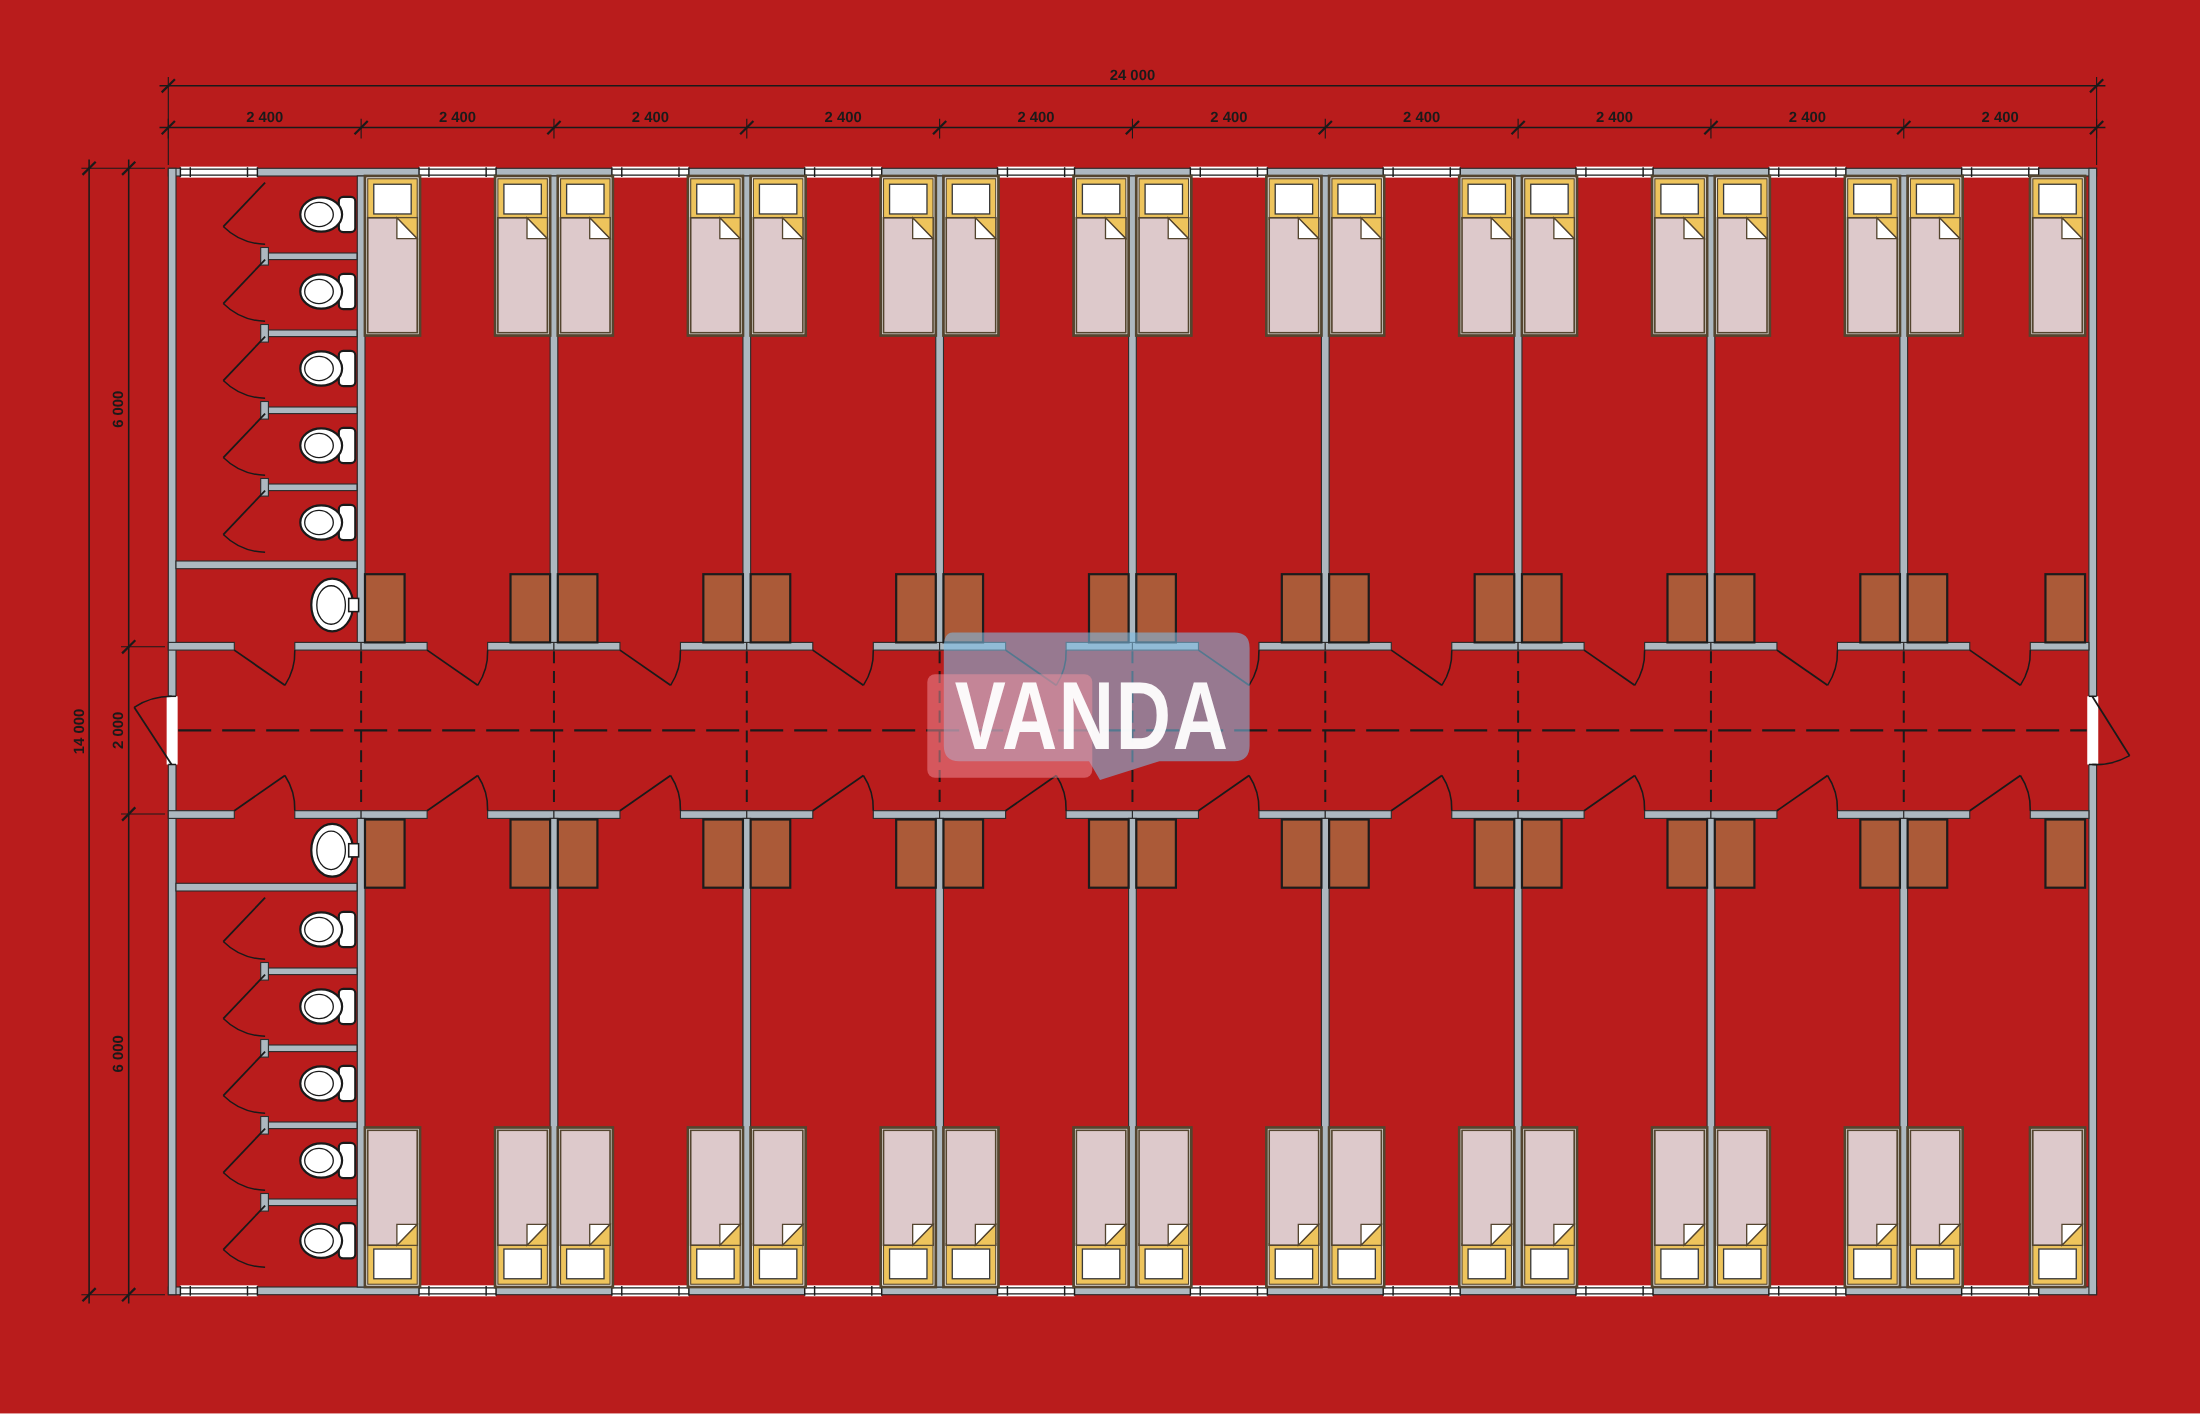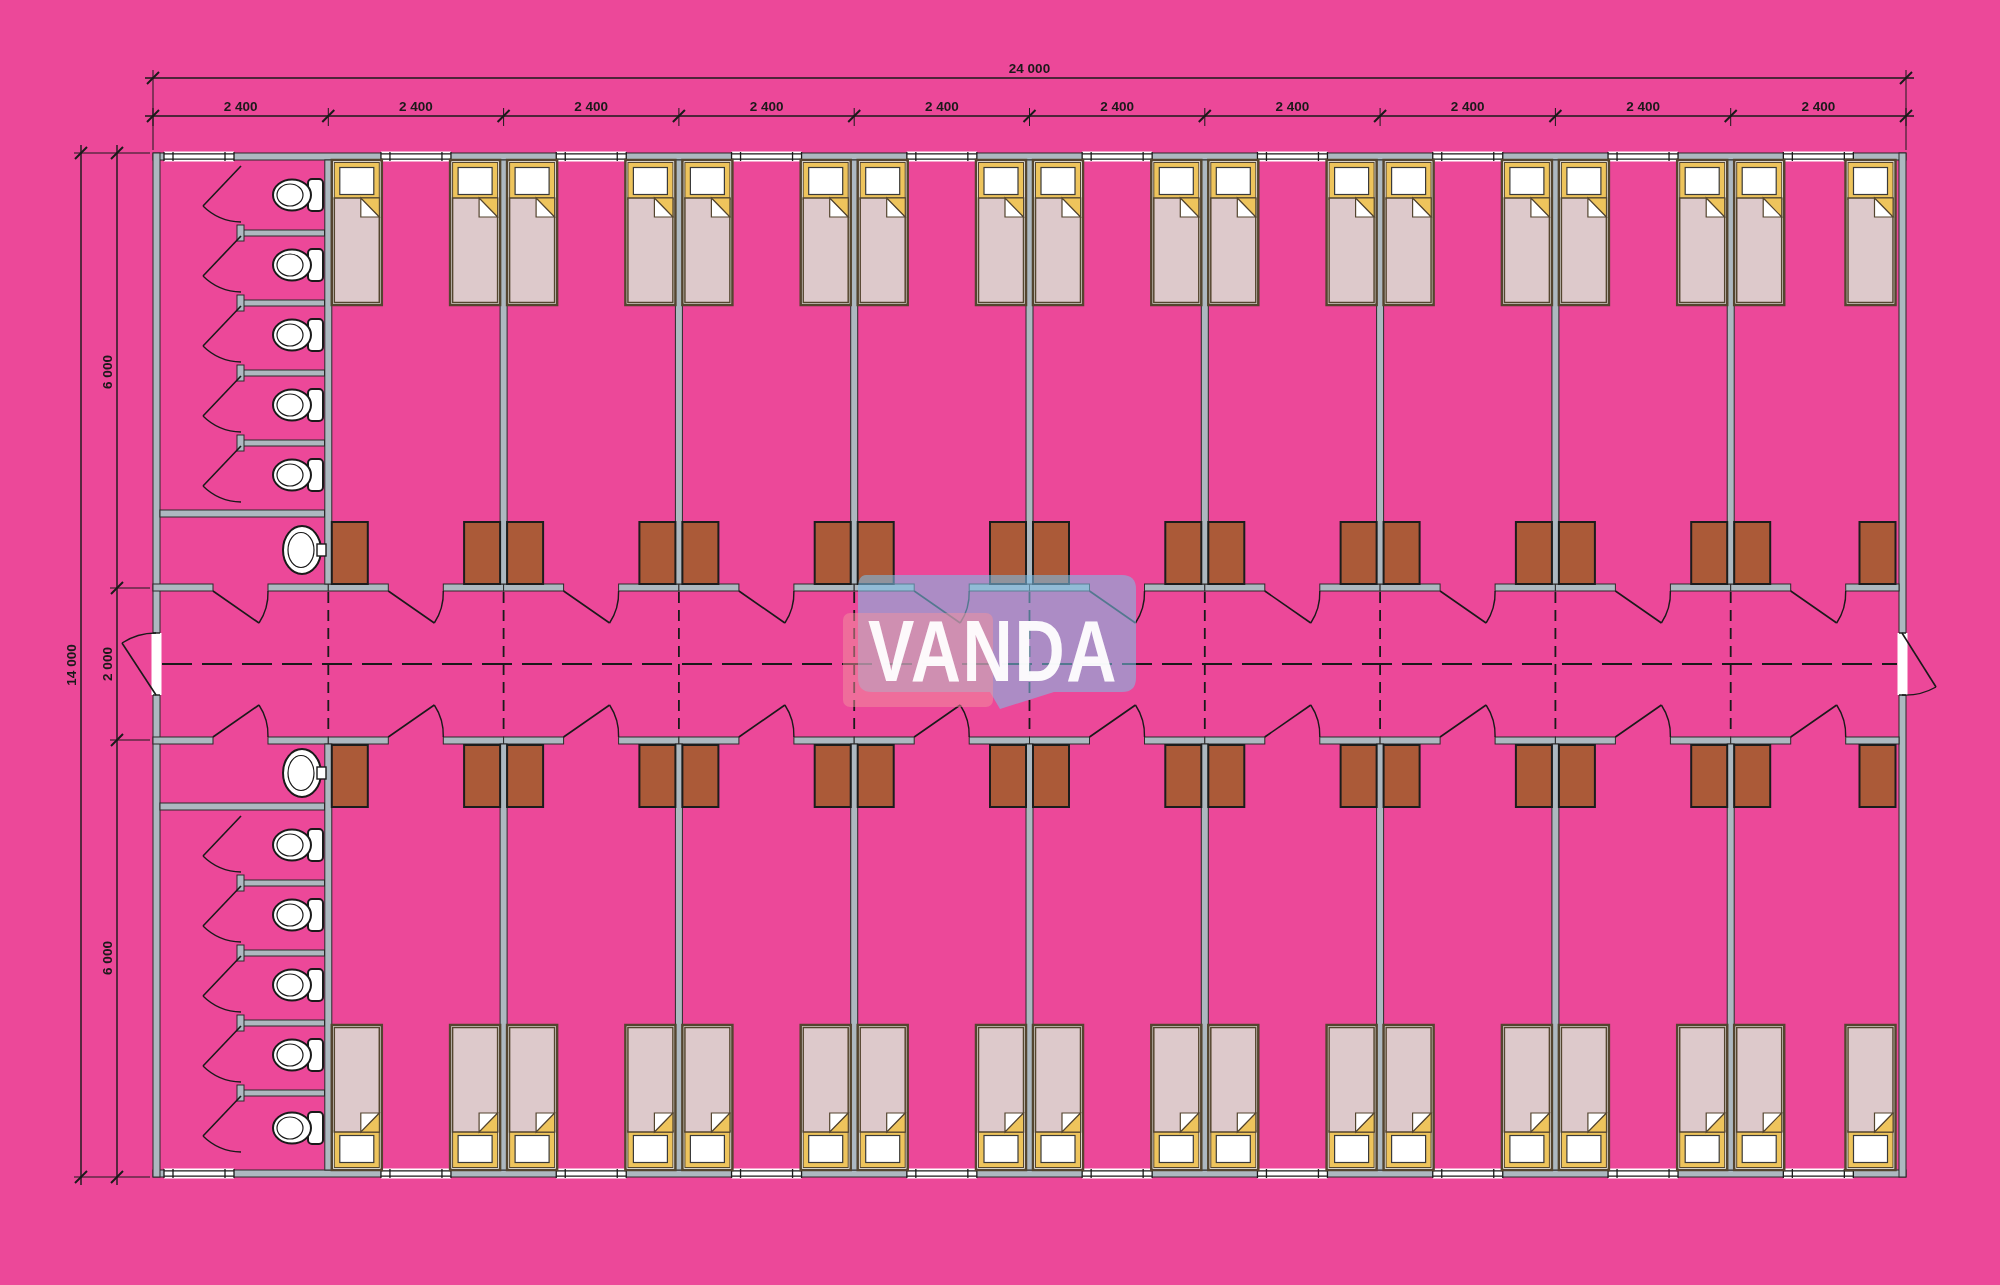--- a/index.html
+++ b/index.html
@@ -1,16 +1,16 @@
 <!DOCTYPE html>
 <html style="--wall: #adb8c0; --wall-edge: #2b2b2b; --line: #1a1a1a; --bed-edge: #54452f; --bed-yellow: #eec45c; --blanket: #ddc9cb; --wardrobe: #ab5a38; --wardrobe-edge: #1c1c1c; --logo-pink: rgba(242,145,158,0.5); --logo-blue: rgba(125,190,230,0.58); --logo-text: rgba(255,255,255,0.95);"><head>
 <meta charset="utf-8">
 <style>
   html,body{margin:0;padding:0;background:#ffffff;}
-  .stage{position:relative;width:2000px;height:1285px;background:#ec4899;overflow:hidden;
+  .stage{position:relative;width:2000px;height:1285px;background:#b91c1c;overflow:hidden;
          font-family:"Liberation Sans", sans-serif;}
   svg{position:absolute;left:0;top:0;}
   svg text{font-family:"Liberation Sans","DejaVu Sans",sans-serif;}
   .dim-text{font-size:13.5px;font-weight:700;fill:var(--line);}
   .logo-text{font-size:88px;font-weight:700;fill:var(--logo-text);letter-spacing:2px;}
 </style>
 </head>
 <body>
 
 <div class="stage">

